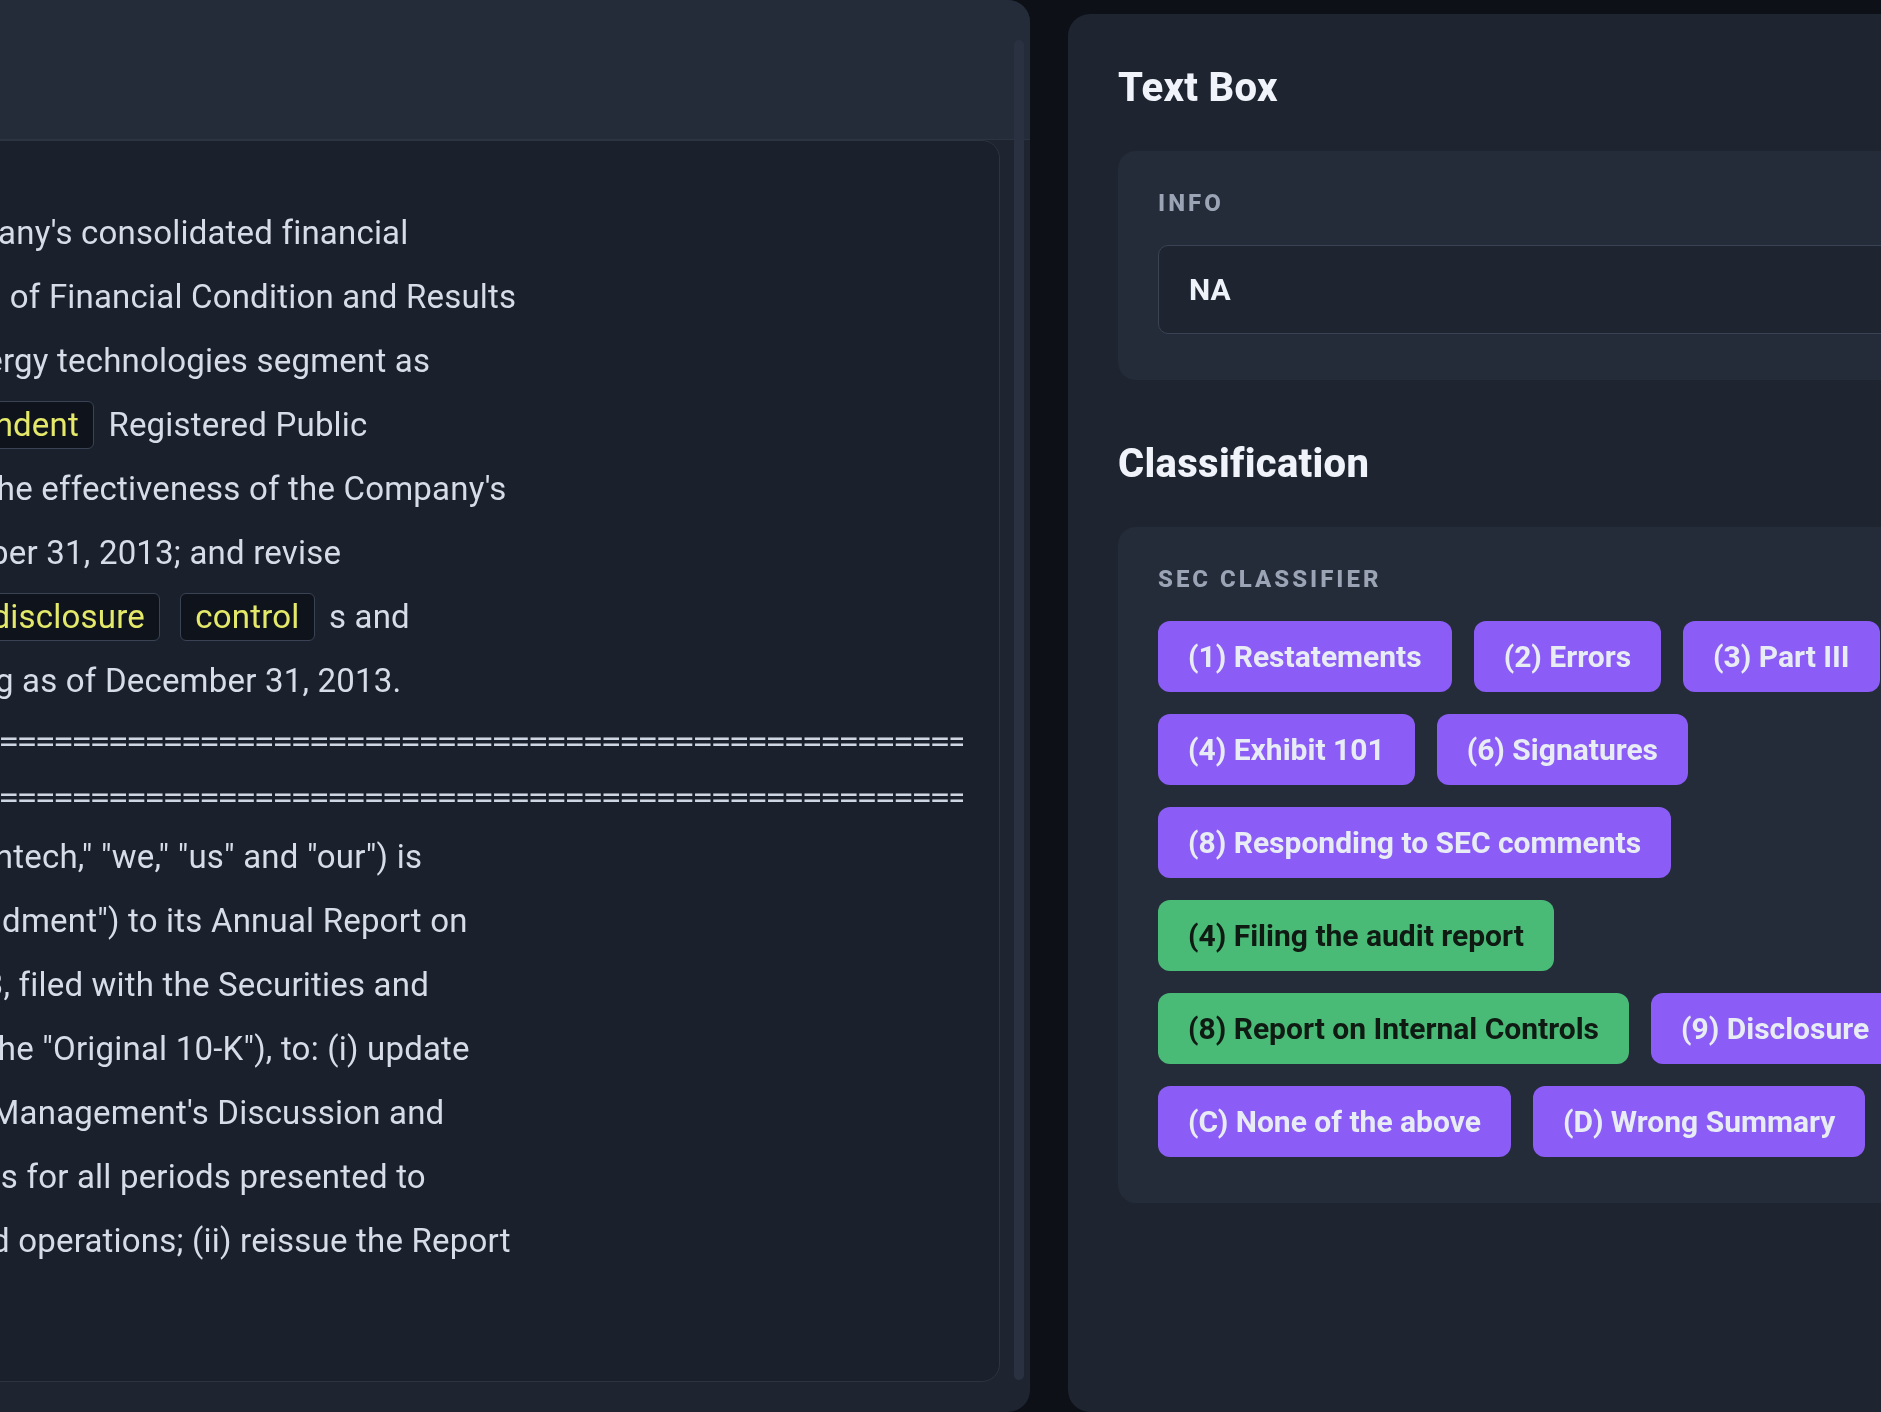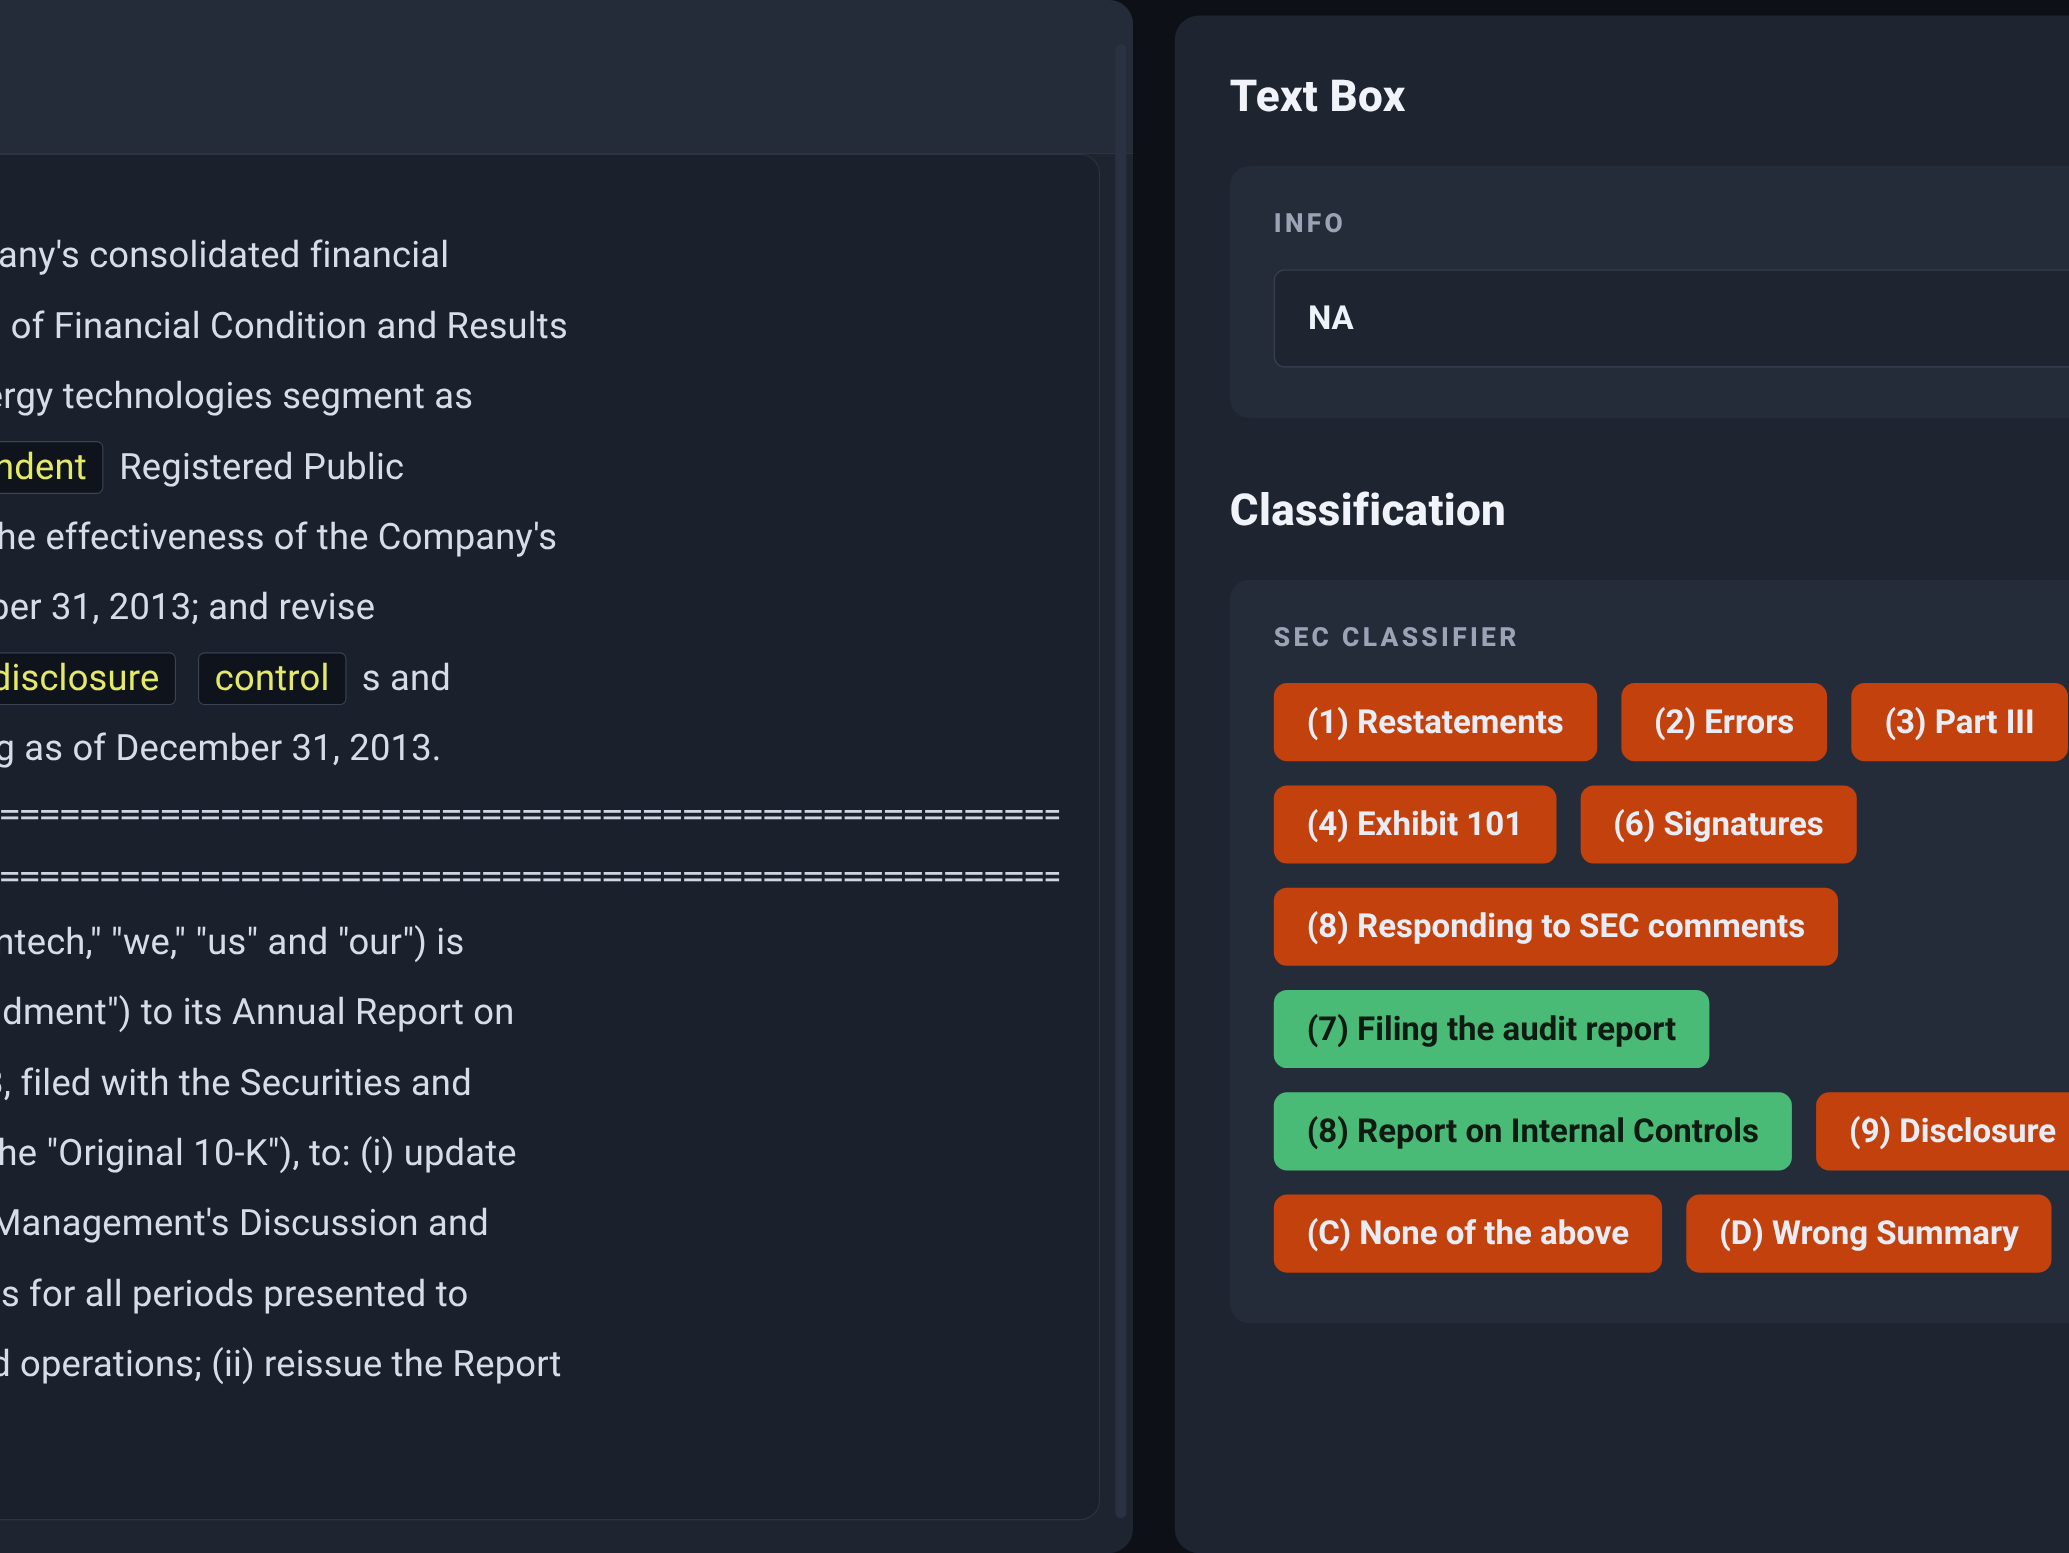--- a/index.html
+++ b/index.html
@@ -126,21 +126,21 @@
     color: #eef2f9;
     width: 820px;
   }
   .chips {
     display: flex;
     flex-wrap: wrap;
     gap: 22px;
     width: 820px;
   }
   .chip {
-    background: #c2410c;
+    background: #8b5cf6;
     color: #e8ecf4;
     font-size: 30px;
     font-weight: 700;
     padding: 18px 30px;
     border-radius: 12px;
     white-space: nowrap;
     cursor: pointer;
     user-select: none;
   }
   .chip.selected {
@@ -194,21 +194,21 @@
 
     <div class="card">
       <div class="card-label">SEC CLASSIFIER</div>
       <div class="chips" id="chips">
           <div class="chip">(1) Restatements</div>
           <div class="chip">(2) Errors</div>
           <div class="chip">(3) Part III</div>
           <div class="chip">(4) Exhibit 101</div>
           <div class="chip">(6) Signatures</div>
           <div class="chip">(8) Responding to SEC comments</div>
-          <div class="chip selected">(7) Filing the audit report</div>
+          <div class="chip selected">(4) Filing the audit report</div>
           <div class="chip selected">(8) Report on Internal Controls</div>
           <div class="chip">(9) Disclosure</div>
           <div class="chip">(C) None of the above</div>
           <div class="chip">(D) Wrong Summary</div>
         </div>
     </div>
 
   </div>
 
 </div>

